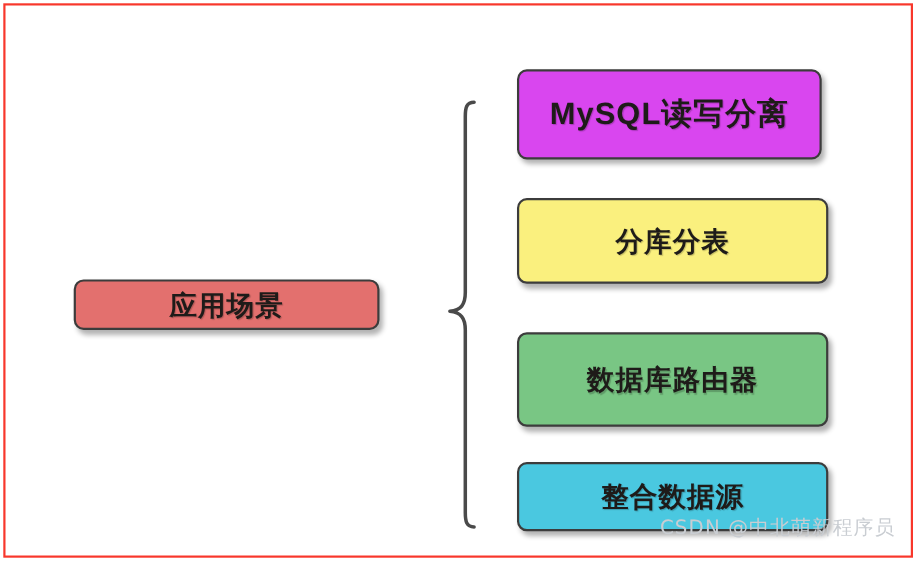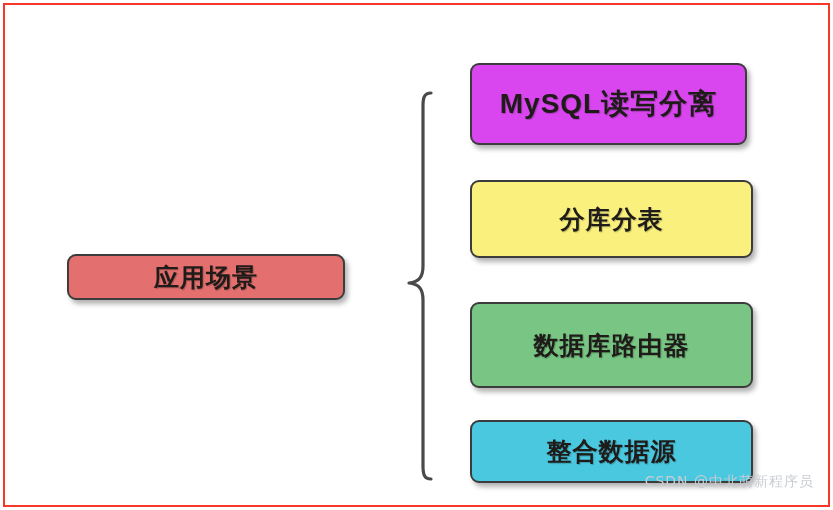--- a/index.html
+++ b/index.html
@@ -110,21 +110,21 @@
     width: 40px;
     height: 394px;
     pointer-events: none;
   }
 
   
   #watermark {
     position: absolute;
     right: 14px;
     bottom: 14px;
-    font-size: 14px;
+    font-size: 18px;
     color: #c9cdd2;
     letter-spacing: 1px;
     white-space: nowrap;
     font-family: "DejaVu Sans", sans-serif;
   }
 </style>
 </head>
 <body>
 
 <div id="canvas">

